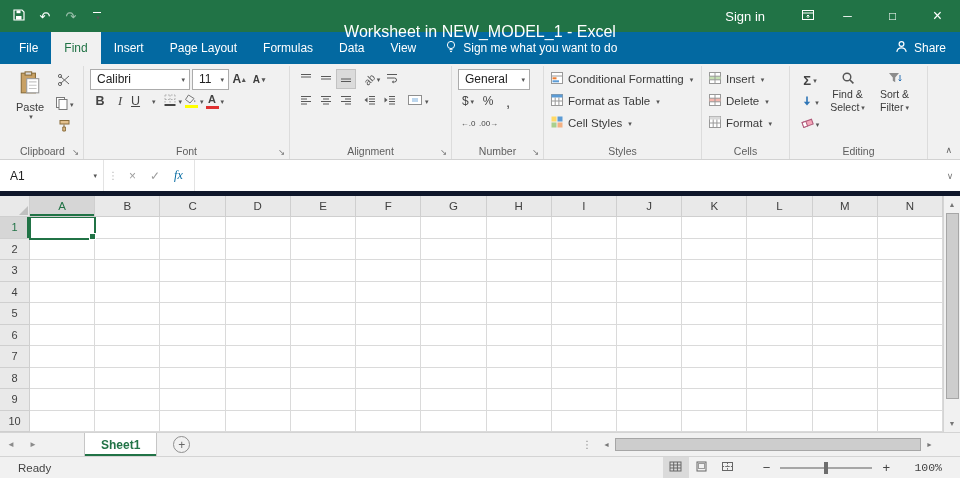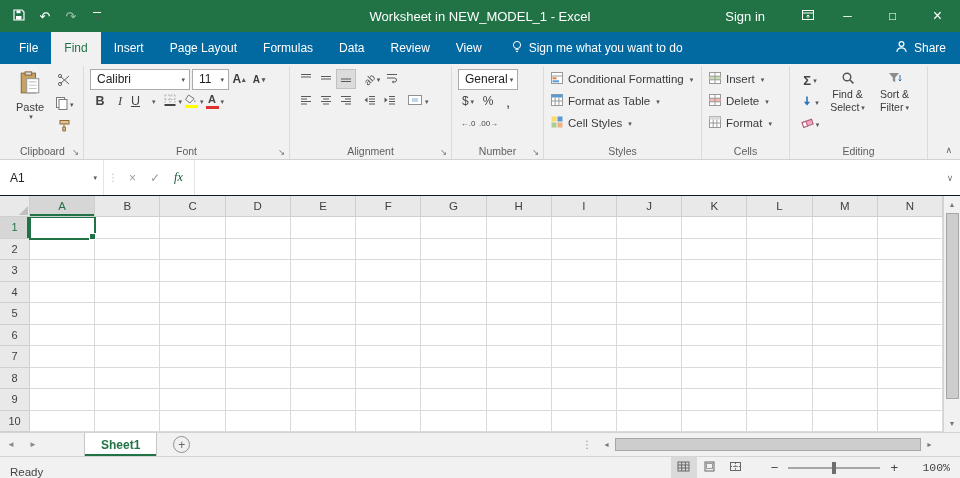--- a/index.html
+++ b/index.html
@@ -7,21 +7,21 @@
   body { font-family:"Liberation Sans", sans-serif; font-size:12px; background:#fff; color:#262626; }
   .app { width:960px; height:478px; display:flex; flex-direction:column; }
 
   
   .titlebar { height:32px; background:#217346; color:#fff; display:flex; align-items:center; position:relative; flex:none; }
   .qat { display:flex; align-items:center; gap:4px; margin-left:8px; }
   .qat-btn { width:22px; height:22px; display:flex; align-items:center; justify-content:center; font-size:13px; color:#fff; }
   .qat-btn.dim { opacity:.55; }
   .qat-more { flex-direction:column; }
   .qat-more .bar { width:8px; height:1px; background:#fff; margin-bottom:1px; }
-  .win-title { position:absolute; left:50%; top:0; transform:translateX(-50%); height:32px; display:flex; align-items:center; font-size:13px; white-space:nowrap; }
+  .win-title { position:absolute; left:50%; top:16px; transform:translateX(-50%); height:32px; display:flex; align-items:center; font-size:16px; white-space:nowrap; }
   .tb-right { margin-left:auto; display:flex; align-items:center; height:32px; }
   .signin { font-size:13px; margin-right:26px; }
   .tb-icon { width:34px; height:32px; display:flex; align-items:center; justify-content:center; }
   .winbtn { width:45px; height:32px; display:flex; align-items:center; justify-content:center; font-size:12px; }
   .winbtn.close { font-size:16px; }
 
   
   .tabrow { height:32px; background:#0369a1; display:flex; align-items:stretch; flex:none; }
   .tabs { display:flex; align-items:stretch; margin-left:6px; }
   .rtab { padding:0 13px; display:flex; align-items:center; color:#fff; font-size:12px; white-space:nowrap; }
@@ -57,40 +57,40 @@
   .fmt.b { font-weight:bold; }
   .fmt.i { font-style:italic; font-family:"Liberation Serif", serif; }
   .fmt.u { text-decoration:underline; }
   .colorbar { display:block; width:13px; height:3px; margin-top:1px; }
   .vstack { display:flex; flex-direction:column; align-items:center; justify-content:center; }
 
   .g-align { width:162px; }
   .orient { font-size:10px; color:#595959; transform:rotate(-45deg); display:inline-block; }
 
   .g-number { width:92px; }
-  .numfmt { width:60px; }
+  .numfmt { width:72px; }
   .decbtn { font-size:8px; color:#444; letter-spacing:0; }
 
   .g-styles { width:158px; }
   .g-cells { width:88px; }
   .stylerow { display:flex; align-items:center; gap:4px; height:22px; color:#3b3b3b; font-size:11.5px; white-space:nowrap; }
 
   .g-edit { width:138px; }
   .ed-wrap { display:flex; }
   .ed-minis { display:flex; flex-direction:column; gap:2px; width:28px; padding-top:2px; }
   .sigma { font-weight:bold; font-size:13px; color:#444; font-style:normal; }
   .bigbtn2 { width:47px; display:flex; flex-direction:column; align-items:center; padding-top:3px; color:#3b3b3b; }
   .bigbtn2 .l1, .bigbtn2 .l2 { font-size:10.5px; line-height:1.25; display:flex; align-items:center; }
 
   
-  .formulabar { height:36px; background:#fff; border-bottom:1px solid #0f172a; display:flex; align-items:stretch; flex:none; }
+  .formulabar { height:36px; background:#fff; border-bottom:5px solid #0f172a; display:flex; align-items:stretch; flex:none; }
   .namebox { width:104px; display:flex; align-items:center; justify-content:space-between; padding:0 6px 0 10px; color:#222; border-right:1px solid #e3e3e3; }
   .fb-grip { display:flex; align-items:center; color:#b7b7b7; padding:0 4px; font-size:10px; }
   .fb-btn { display:flex; align-items:center; padding:0 7px; color:#9d9d9d; font-size:12px; }
-  .fb-btn.fx { color:#14532d; font-style:italic; font-family:"Liberation Serif", serif; border-right:1px solid #e3e3e3; padding-right:11px; }
+  .fb-btn.fx { color:#0369a1; font-style:italic; font-family:"Liberation Serif", serif; border-right:1px solid #e3e3e3; padding-right:11px; }
   .fb-input { flex:1; background:#fff; }
   .fb-expand { width:20px; display:flex; align-items:center; justify-content:center; color:#777; font-size:9px; }
 
   
   .gridwrap { flex:1; display:flex; min-height:0; background:#fff; }
   .sheet { flex:1; display:flex; flex-direction:column; min-width:0; }
   .hdrrow { display:flex; height:21px; flex:none; }
   .corner { width:30px; flex:none; background:#e9e9e9; border-right:1px solid #cfcfcf; border-bottom:1px solid #cfcfcf; position:relative; }
   .corner::after { content:""; position:absolute; right:1px; bottom:1px; border-left:9px solid transparent; border-bottom:9px solid #c0c0c0; }
   .colhdr { flex:1; background:#e9e9e9; border-right:1px solid #cfcfcf; border-bottom:1px solid #cfcfcf; display:flex; align-items:center; justify-content:center; color:#3f3f3f; font-size:11.5px; }
@@ -112,21 +112,21 @@
   .nav-btn { width:22px; display:flex; align-items:center; justify-content:center; color:#8b8b8b; font-size:8px; }
   .sheettab { margin-left:40px; background:#fff; color:#217346; font-weight:bold; font-size:12px; padding:0 16px; display:flex; align-items:center; border-left:1px solid #c6c6c6; border-right:1px solid #c6c6c6; box-shadow:inset 0 -2px 0 #217346; }
   .newsheet { align-self:center; margin-left:16px; width:17px; height:17px; border:1px solid #8f8f8f; border-radius:50%; color:#666; display:flex; align-items:center; justify-content:center; font-size:12px; line-height:1; }
   .gripper { margin-left:auto; display:flex; align-items:center; color:#8a8a8a; font-size:10px; padding:0 6px; }
   .hscroll { display:flex; align-items:center; width:340px; margin-right:22px; }
   .hs-btn { width:17px; height:17px; display:flex; align-items:center; justify-content:center; color:#777; font-size:7px; background:#f1f1f1; }
   .hs-track { flex:1; height:17px; display:flex; align-items:center; }
   .hs-thumb { width:100%; height:13px; background:#cdcdcd; border:1px solid #a6a6a6; }
 
   
-  .statusbar { height:22px; flex:none; background:#f1f1f1; border-top:1px solid #d4d4d4; display:flex; align-items:flex-end; padding:0 10px; color:#444; font-size:11.5px; }
+  .statusbar { height:22px; flex:none; background:#f1f1f1; border-top:1px solid #d4d4d4; display:flex; align-items:center; padding:0 18px; color:#444; font-size:11.5px; }
   .sb-right { margin-left:auto; display:flex; align-items:center; }
   .viewbtn { width:26px; height:21px; display:flex; align-items:center; justify-content:center; }
   .viewbtn.active { background:#dadada; }
   .zoomout { margin-left:16px; font-size:13px; padding:0 6px; color:#444; }
   .zoomin { font-size:13px; padding:0 6px; color:#444; }
   .zoomtrack { width:92px; height:2px; background:#a6a6a6; position:relative; margin:0 4px; }
   .zoomhandle { position:absolute; left:50%; top:-5px; transform:translateX(-50%); width:4px; height:12px; background:#6d6d6d; }
   .zoomlabel { width:38px; text-align:right; margin-left:8px;font-family:Liberation Mono, monospace; }
 </style>
 </head>
@@ -167,21 +167,20 @@
   </div>
 
   <div class="tabrow">
     <div class="tabs">
         <div class="rtab">File</div>
         <div class="rtab active">Find</div>
         <div class="rtab">Insert</div>
         <div class="rtab">Page Layout</div>
         <div class="rtab">Formulas</div>
         <div class="rtab">Data</div>
-        <div class="rtab">Review</div>
         <div class="rtab">View</div>
       </div>
     <div class="tellme">
       <span><svg width="12" height="14" viewBox="0 0 12 14">
             <circle cx="6" cy="5" r="3.6" fill="none" stroke="#fff"></circle>
             <path d="M4.4 9.7h3.2M5 11.6h2" stroke="#fff"></path>
           </svg></span>
       <span>Sign me what you want to do</span>
     </div>
     <div class="share">

